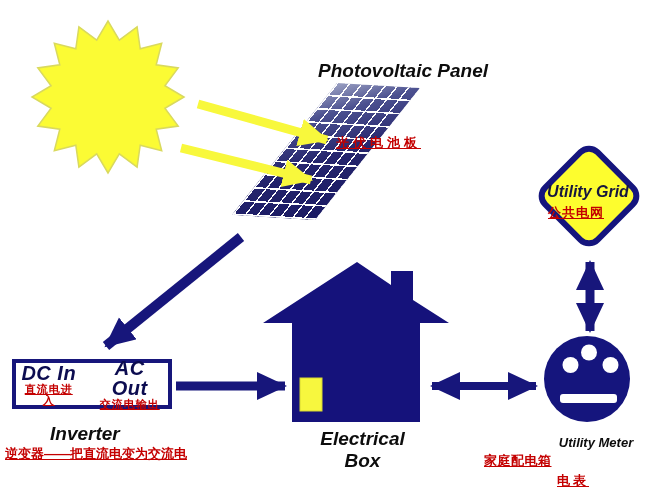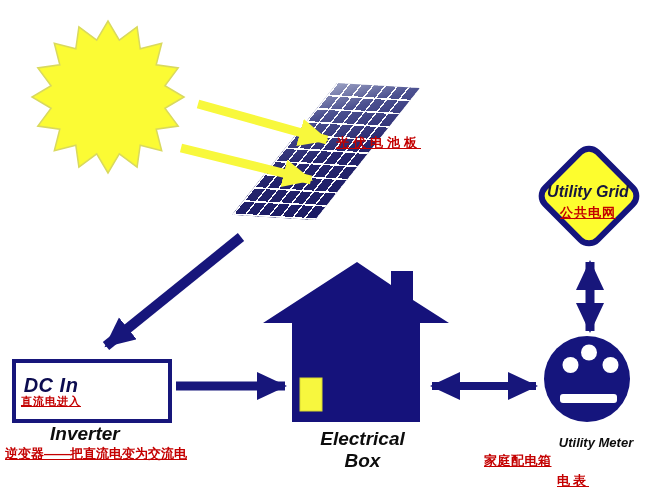--- a/index.html
+++ b/index.html
@@ -27,21 +27,21 @@
       linear-gradient(155deg,#9aa0c2 0%,#4c5190 22%,#26266e 55%,#191963 100%);
   }
   
   #grid-diamond{
     position:absolute;z-index:1;left:549px;top:156px;width:68px;height:68px;
     background:#fdfd2e;border:6px solid #15157d;border-radius:15px;
     transform:rotate(45deg);
   }
   
   #inverter-box{
-    position:absolute;z-index:2;left:12px;top:359px;width:160px;height:64px;
+    position:absolute;z-index:2;left:12px;top:359px;width:160px;height:50px;
     box-sizing:border-box;border:4px solid #17167b;background:#ffffff;
     display:flex;justify-content:space-between;align-items:center;
     padding:0 5px;
     gap:20px;
   }
   .inv-col{text-align:center;line-height:1;}
   .inv-big{
     font-weight:bold;font-style:italic;color:#0c0c50;font-size:20px;
     letter-spacing:0.5px;
   }
@@ -92,37 +92,42 @@
 
     <g>
       <circle cx="587" cy="379" r="43" fill="#15157d"></circle>
       <circle cx="570.5" cy="365" r="8" fill="#ffffff"></circle>
       <circle cx="589" cy="352.5" r="8" fill="#ffffff"></circle>
       <circle cx="610.5" cy="365" r="8" fill="#ffffff"></circle>
       <rect x="560" y="394" width="57" height="9" rx="3" fill="#ffffff"></rect>
     </g>
   </svg>
 
+  <div class="lbl" style="left:318px;top:60px;font-size:19px;">Photovoltaic Panel</div>
   <div class="zh" style="left:336px;top:134px;font-size:13px;letter-spacing:4px;">光伏电池板</div>
 
   <div id="inverter-box">
     <div class="inv-col">
       <div class="inv-big">DC In</div>
       <div class="inv-zh">直流电进入</div>
+    </div>
+    <div class="inv-col">
+      <div class="inv-big">AC Out</div>
+      <div class="inv-zh">交流电输出</div>
     </div>
   </div>
 
   <div class="lbl" style="left:50px;top:423px;font-size:19px;">Inverter</div>
   <div class="zh" style="left:5px;top:445px;font-size:13px;">逆变器——把直流电变为交流电</div>
 
   <div id="home-label">
     <div>Electrical</div>
     <div>Box</div>
   </div>
   <div class="zh" style="left:440px;top:452px;font-size:13px;letter-spacing:0.5px;padding-left:44px;">家庭配电箱</div>
 
   <div class="lbl" style="left:528px;top:435px;width:136px;text-align:center;font-size:13px;">Utility Meter</div>
   <div class="zh" style="left:557px;top:460px;font-size:13px;letter-spacing:3px;margin-top:12px;">电表</div>
 
   <div class="lbl" style="left:540px;top:183px;width:96px;text-align:center;font-size:16px;color:#16163f;">Utility Grid</div>
-  <div class="zh" style="left:548px;top:204px;width:80px;text-align:center;font-size:13px;letter-spacing:1px;">公共电网</div>
+  <div class="zh" style="left:548px;top:204px;width:80px;text-align:left;font-size:13px;letter-spacing:1px;">公共电网</div>
 
 </div>
 
 </body></html>

